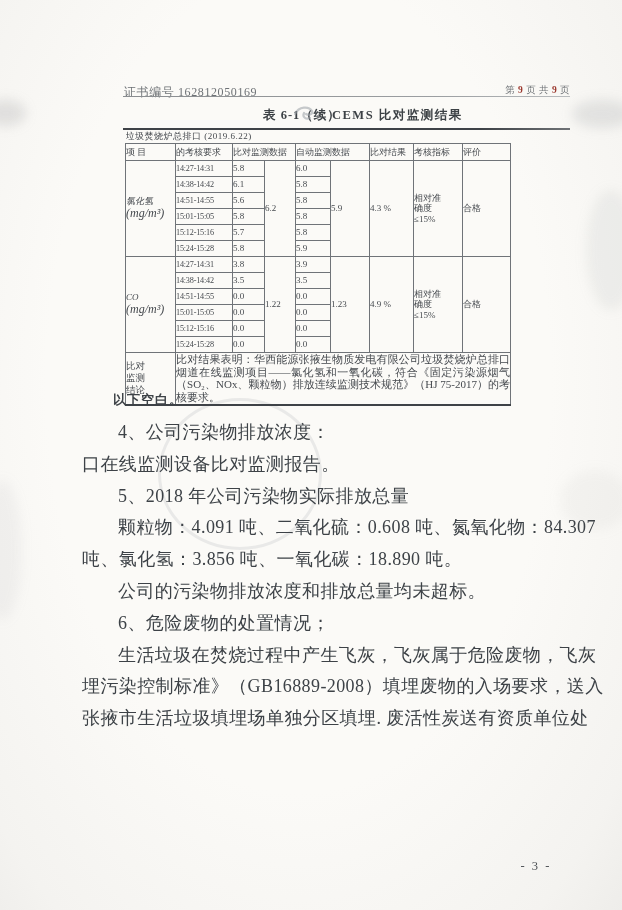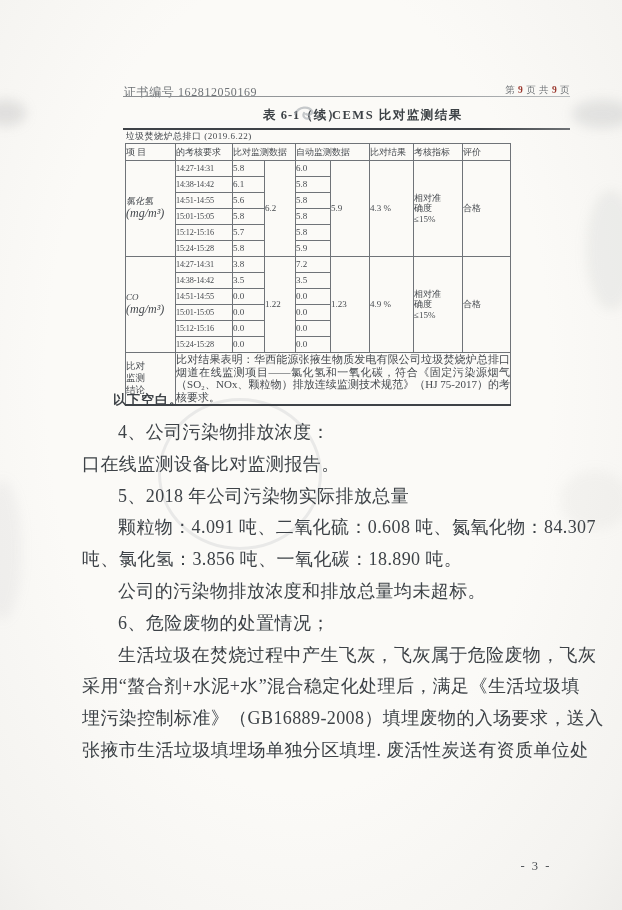--- a/index.html
+++ b/index.html
@@ -147,21 +147,21 @@
     </tr>
 
     <tr>
       <td class="pollutant" rowspan="6">
         <span>CO</span>
         <span class="unit">(mg/m³)</span>
       </td>
       <td class="time">14:27-14:31</td>
       <td>3.8</td>
       <td rowspan="6">1.22</td>
-      <td>7.2</td>
+      <td>3.9</td>
       <td rowspan="6">1.23</td>
       <td rowspan="6">4.9 %</td>
       <td class="crit" rowspan="6"><span>相对准确度≤15%</span></td>
       <td rowspan="6">合格</td>
     </tr>
     <tr>
       <td class="time">14:38-14:42</td>
       <td>3.5</td>
       <td>3.5</td>
     </tr>
@@ -197,20 +197,19 @@
 
   <div class="body-text">
     <div class="line indent">4、公司污染物排放浓度：</div>
     <div class="line">口在线监测设备比对监测报告。</div>
     <div class="line indent">5、2018 年公司污染物实际排放总量</div>
     <div class="line indent">颗粒物：4.091 吨、二氧化硫：0.608 吨、氮氧化物：84.307</div>
     <div class="line">吨、氯化氢：3.856 吨、一氧化碳：18.890 吨。</div>
     <div class="line indent">公司的污染物排放浓度和排放总量均未超标。</div>
     <div class="line indent">6、危险废物的处置情况；</div>
     <div class="line indent">生活垃圾在焚烧过程中产生飞灰，飞灰属于危险废物，飞灰</div>
-    <div class="line">采用“螯合剂+水泥+水”混合稳定化处理后，满足《生活垃圾填</div>
     <div class="line">埋污染控制标准》（GB16889-2008）填埋废物的入场要求，送入</div>
     <div class="line">张掖市生活垃圾填埋场单独分区填埋. 废活性炭送有资质单位处</div>
   </div>
 
   <div class="footer-page">- 3 -</div>
 
 </div>
 
 </body></html>

